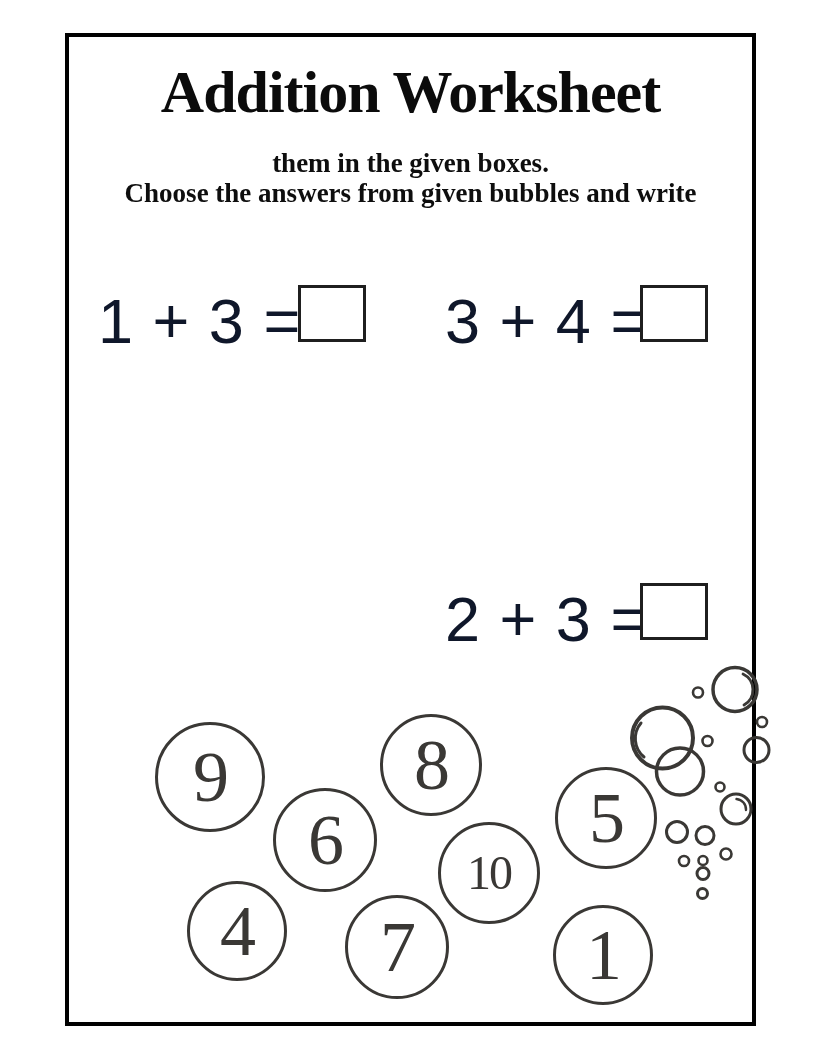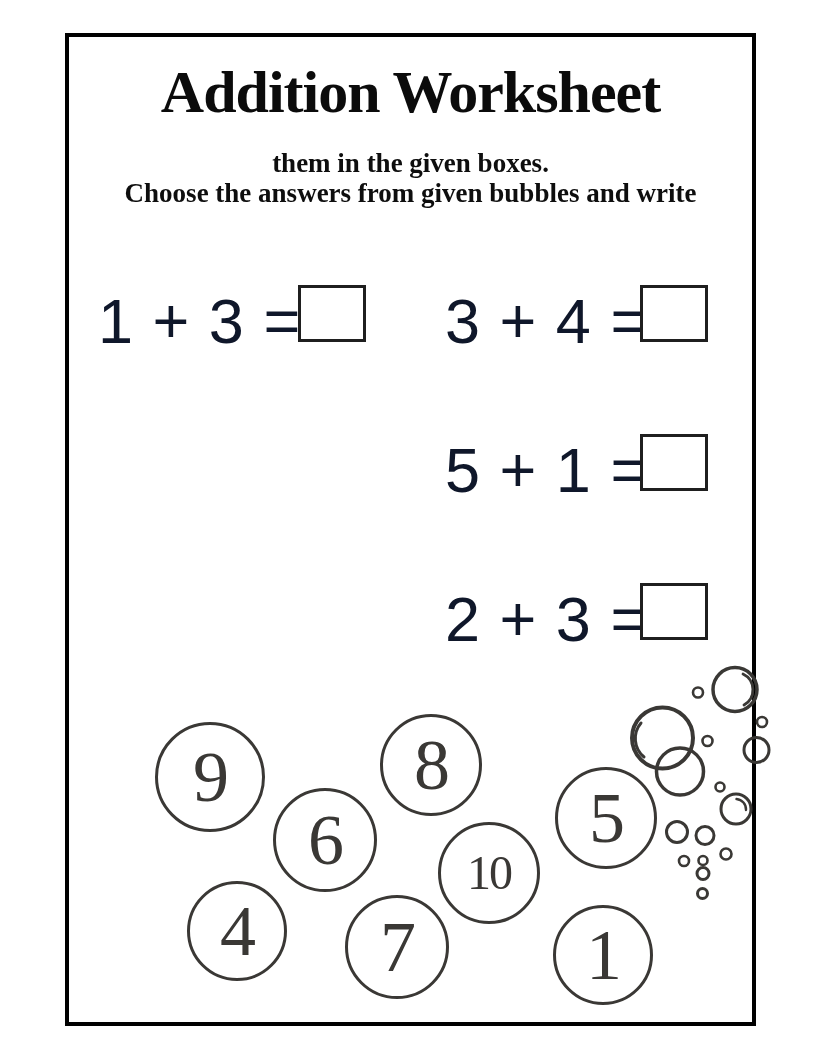--- a/index.html
+++ b/index.html
@@ -61,24 +61,20 @@
   </div>
 
   <div class="prob pleft row1">
     <span class="expr">1 + 3 =</span>
     <span class="abox"></span>
   </div>
   <div class="prob pright row1">
     <span class="expr">3 + 4 =</span>
     <span class="abox"></span>
   </div>
-  <div class="prob pright row2">
-    <span class="expr">5 + 1 =</span>
-    <span class="abox"></span>
-  </div>
   <div class="prob pright row3">
     <span class="expr">2 + 3 =</span>
     <span class="abox"></span>
   </div>
 
   <div class="bubble" style="left:155px;top:722px;width:110px;height:110px;">
     <span class="bnum">9</span>
   </div>
   <div class="bubble" style="left:380px;top:714px;width:102px;height:102px;">
     <span class="bnum">8</span>

